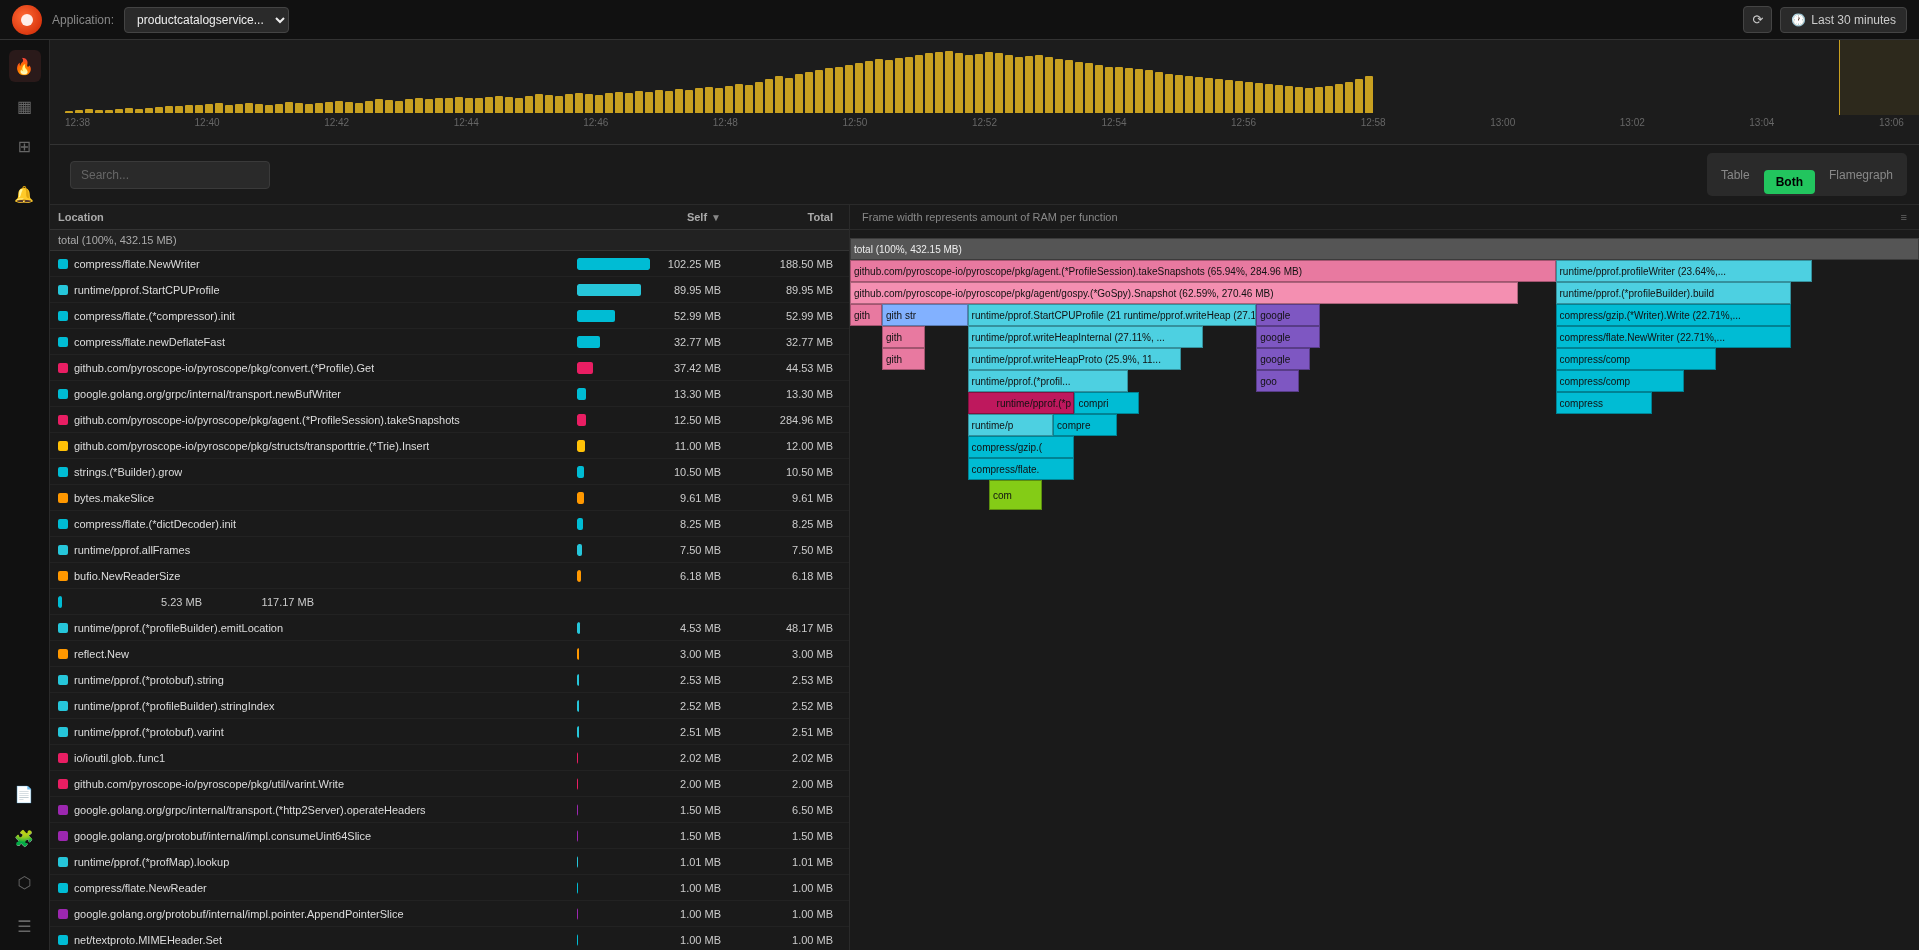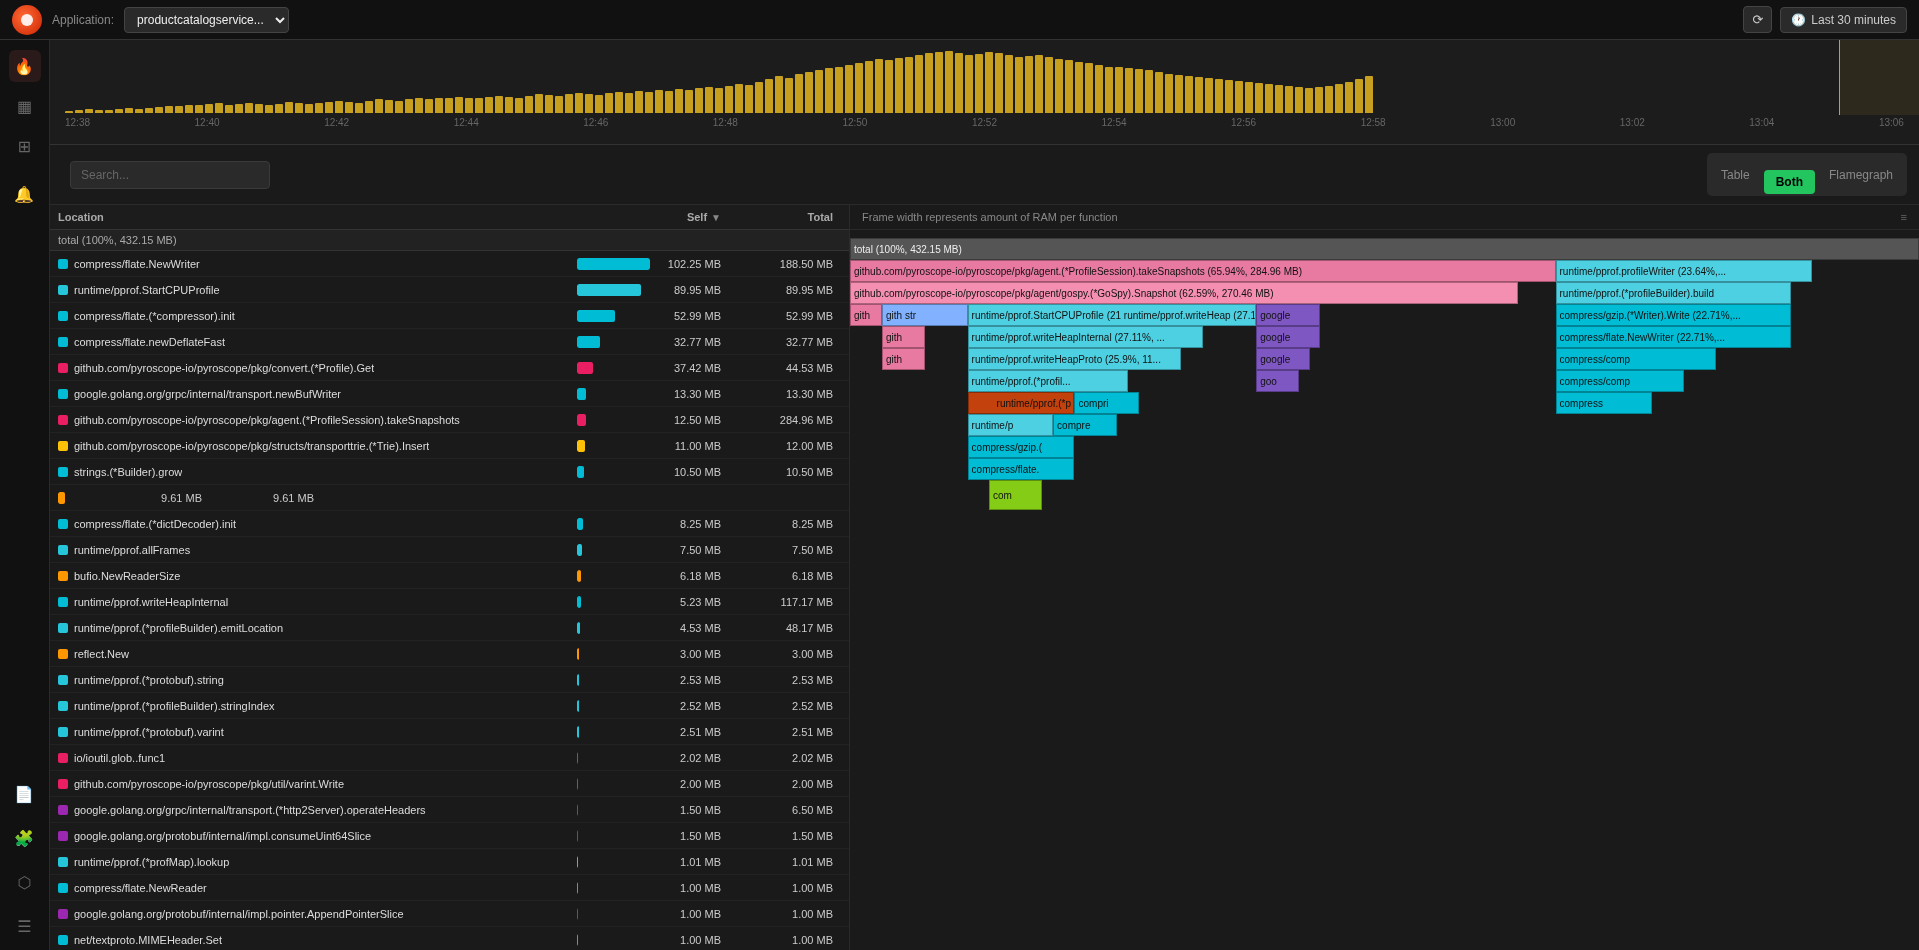--- a/index.html
+++ b/index.html
@@ -394,20 +394,24 @@
     </div>
     <div class="cell-self">
       <div class="cell-self-bar-wrap">
         <div class="cell-self-bar" style="width:10.268948655256724%;background:#00bcd4;"></div>
       </div>
       <span class="cell-self-val">10.50 MB</span>
     </div>
     <div class="cell-total">10.50 MB</div>
   </div>
           <div class="table-row">
+    <div class="cell-location">
+      <div class="cell-color" style="background:#ff9800;"></div>
+      <span class="cell-name">bytes.makeSlice</span>
+    </div>
     <div class="cell-self">
       <div class="cell-self-bar-wrap">
         <div class="cell-self-bar" style="width:9.398533007334962%;background:#ff9800;"></div>
       </div>
       <span class="cell-self-val">9.61 MB</span>
     </div>
     <div class="cell-total">9.61 MB</div>
   </div>
           <div class="table-row">
     <div class="cell-location">
@@ -442,24 +446,20 @@
     </div>
     <div class="cell-self">
       <div class="cell-self-bar-wrap">
         <div class="cell-self-bar" style="width:6.0440097799511%;background:#ff9800;"></div>
       </div>
       <span class="cell-self-val">6.18 MB</span>
     </div>
     <div class="cell-total">6.18 MB</div>
   </div>
           <div class="table-row">
-    <div class="cell-location">
-      <div class="cell-color" style="background:#00bcd4;"></div>
-      <span class="cell-name">runtime/pprof.writeHeapInternal</span>
-    </div>
     <div class="cell-self">
       <div class="cell-self-bar-wrap">
         <div class="cell-self-bar" style="width:5.114914425427873%;background:#00bcd4;"></div>
       </div>
       <span class="cell-self-val">5.23 MB</span>
     </div>
     <div class="cell-total">117.17 MB</div>
   </div>
           <div class="table-row">
     <div class="cell-location">
@@ -656,21 +656,21 @@
           <div class="flame-block" style="left: 0%; top: 30px; width: 66%; height: 22px; background: rgb(232, 121, 160); color: rgb(17, 17, 17);">github.com/pyroscope-io/pyroscope/pkg/agent.(*ProfileSession).takeSnapshots (65.94%, 284.96 MB)</div>
           <div class="flame-block" style="left: 0%; top: 52px; width: 62.5%; height: 22px; background: rgb(244, 143, 177); color: rgb(17, 17, 17);">github.com/pyroscope-io/pyroscope/pkg/agent/gospy.(*GoSpy).Snapshot (62.59%, 270.46 MB)</div>
           <div class="flame-block" style="left: 0%; top: 74px; width: 3%; height: 22px; background: rgb(232, 121, 160); color: rgb(17, 17, 17);">gith</div>
           <div class="flame-block" style="left: 3%; top: 74px; width: 8%; height: 22px; background: rgb(130, 177, 255); color: rgb(17, 17, 17);">gith str</div>
           <div class="flame-block" style="left: 3%; top: 96px; width: 4%; height: 22px; background: rgb(232, 121, 160); color: rgb(17, 17, 17);">gith</div>
           <div class="flame-block" style="left: 3%; top: 118px; width: 4%; height: 22px; background: rgb(232, 121, 160); color: rgb(17, 17, 17);">gith</div>
           <div class="flame-block" style="left: 11%; top: 74px; width: 27%; height: 22px; background: rgb(77, 208, 225); color: rgb(17, 17, 17);">runtime/pprof.StartCPUProfile (21 runtime/pprof.writeHeap (27.11%, 117.17 M</div>
           <div class="flame-block" style="left: 11%; top: 96px; width: 22%; height: 22px; background: rgb(77, 208, 225); color: rgb(17, 17, 17);">runtime/pprof.writeHeapInternal (27.11%, ...</div>
           <div class="flame-block" style="left: 11%; top: 118px; width: 20%; height: 22px; background: rgb(77, 208, 225); color: rgb(17, 17, 17);">runtime/pprof.writeHeapProto (25.9%, 11...</div>
           <div class="flame-block" style="left: 11%; top: 140px; width: 15%; height: 22px; background: rgb(77, 208, 225); color: rgb(17, 17, 17);">runtime/pprof.(*profil...</div>
-          <div class="flame-block" style="left: 11%; top: 162px; width: 10%; height: 22px; background: #c2410c; color: rgb(17, 17, 17); padding-left: 28px;">runtime/pprof.(*p</div>
+          <div class="flame-block" style="left: 11%; top: 162px; width: 10%; height: 22px; background: #be185d; color: rgb(17, 17, 17); padding-left: 28px;">runtime/pprof.(*p</div>
           <div class="flame-block" style="left: 21%; top: 162px; width: 6%; height: 22px; background: rgb(0, 188, 212); color: rgb(17, 17, 17);">compri</div>
           <div class="flame-block" style="left: 11%; top: 184px; width: 8%; height: 22px; background: rgb(77, 208, 225); color: rgb(17, 17, 17);">runtime/p</div>
           <div class="flame-block" style="left: 19%; top: 184px; width: 6%; height: 22px; background: rgb(0, 188, 212); color: rgb(17, 17, 17);">compre</div>
           <div class="flame-block" style="left: 11%; top: 206px; width: 10%; height: 22px; background: rgb(0, 188, 212); color: rgb(17, 17, 17);">compress/gzip.(</div>
           <div class="flame-block" style="left: 11%; top: 228px; width: 10%; height: 22px; background: rgb(0, 188, 212); color: rgb(17, 17, 17);">compress/flate.</div>
           <div class="flame-block" style="left: 13%; top: 250px; width: 5%; height: 30px; background: #84cc16; color: rgb(17, 17, 17);">com</div>
           <div class="flame-block" style="left: 38%; top: 74px; width: 6%; height: 22px; background: rgb(126, 87, 194); color: rgb(17, 17, 17);">google</div>
           <div class="flame-block" style="left: 38%; top: 96px; width: 6%; height: 22px; background: rgb(126, 87, 194); color: rgb(17, 17, 17);">google</div>
           <div class="flame-block" style="left: 38%; top: 118px; width: 5%; height: 22px; background: rgb(126, 87, 194); color: rgb(17, 17, 17);">google</div>
           <div class="flame-block" style="left: 38%; top: 140px; width: 4%; height: 22px; background: rgb(126, 87, 194); color: rgb(17, 17, 17);">goo</div>

